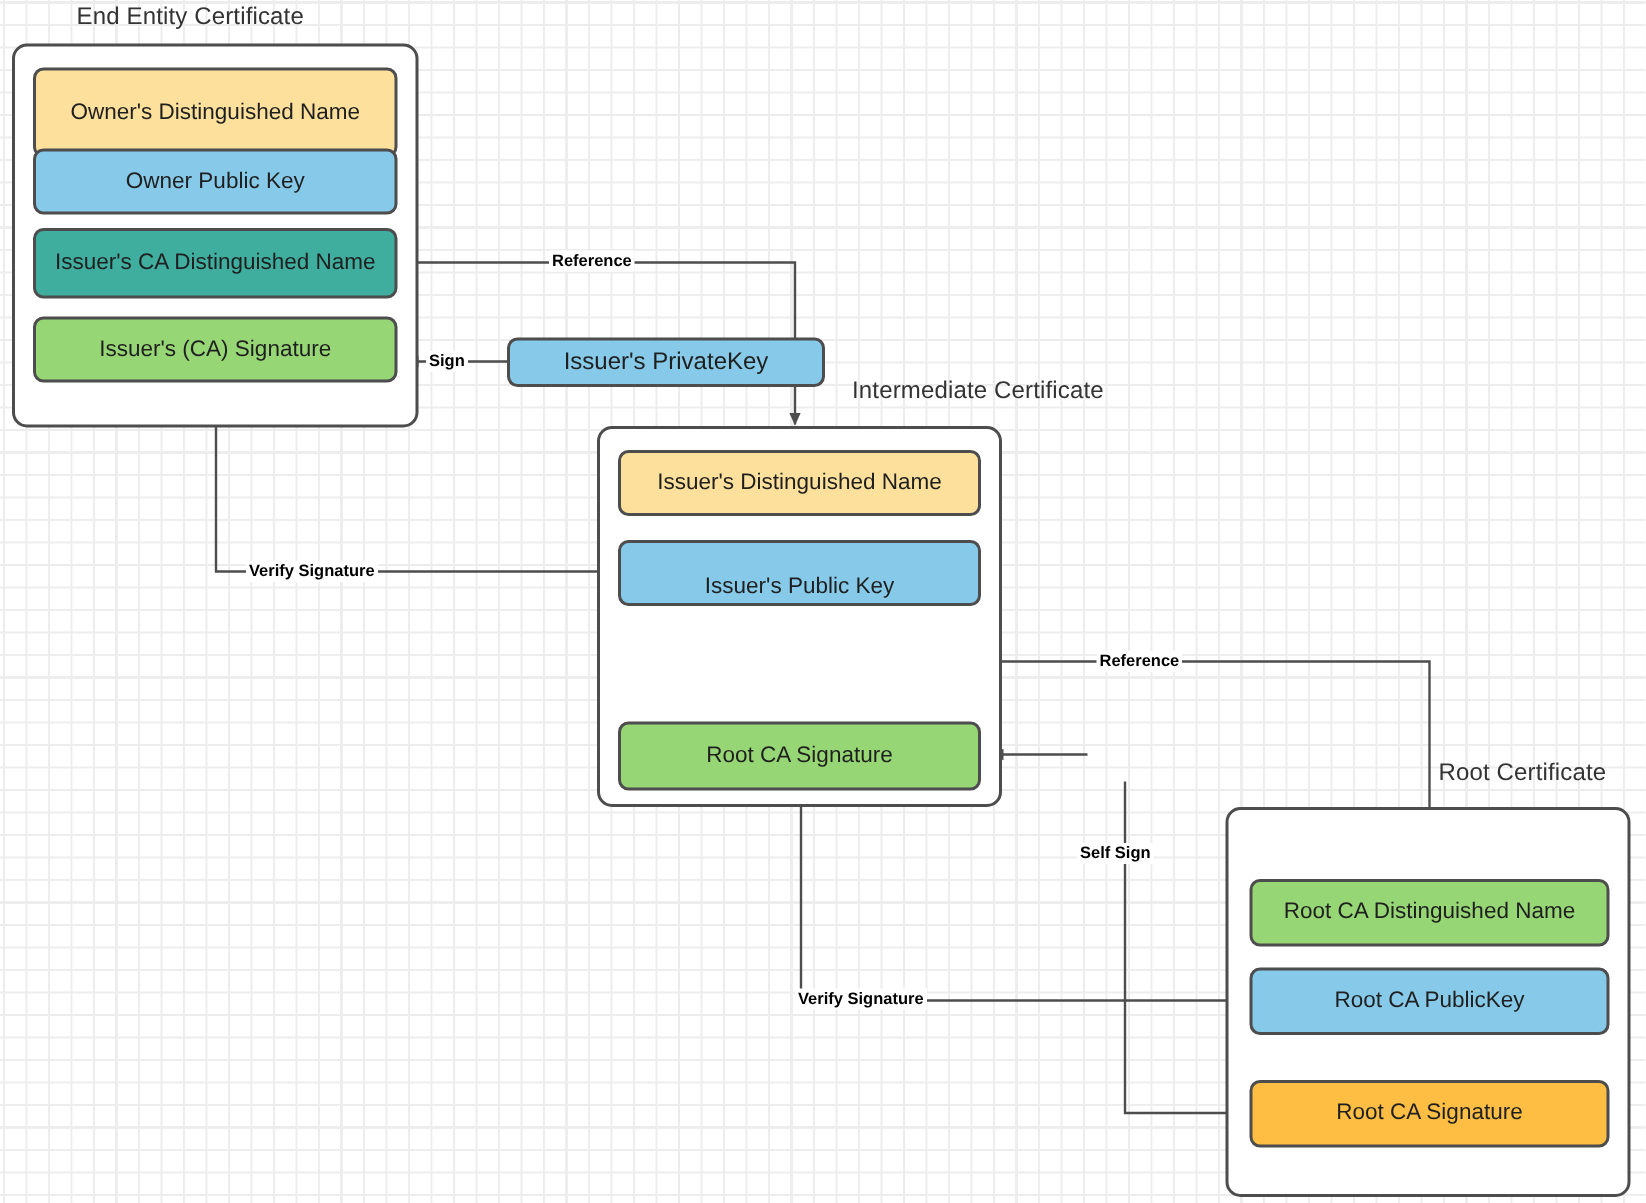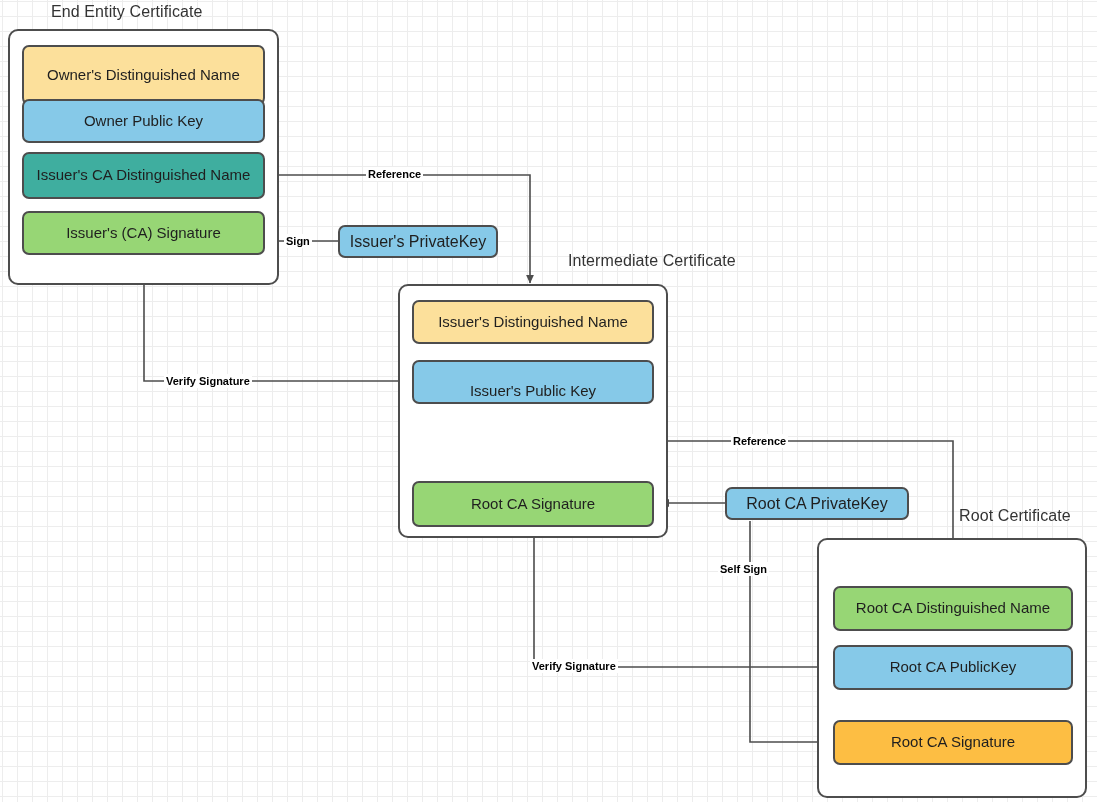--- a/index.html
+++ b/index.html
@@ -116,40 +116,37 @@
   <div class="field" style="left:22px; top:99px; width:243px; height:44px; background:#86c9e8;">
     <span>Owner Public  Key</span>
   </div>
   <div class="field" style="left:22px; top:152px; width:243px; height:47px; background:#3fae9f;">
     <span>Issuer's CA Distinguished Name</span>
   </div>
   <div class="field" style="left:22px; top:211px; width:243px; height:44px; background:#97d675;">
     <span>Issuer's (CA) Signature</span>
   </div>
 
-  <div class="key-box" style="left:338px; top:225px; width:160px; height:33px; background:#86c9e8;">
+  <div class="key-box" style="left:338px; top:225px; width:212px; height:33px; background:#86c9e8;">
     <span>Issuer's PrivateKey</span>
   </div>
 
   <div class="container-title" style="left:568px; top:252px;">Intermediate Certificate</div>
   <div class="container-box" style="left:398px; top:284px; width:270px; height:254px;"></div>
 
   <div class="field" style="left:412px; top:300px; width:242px; height:44px; background:#fce09b;">
     <span>Issuer's Distinguished Name</span>
   </div>
   <div class="field" style="left:412px; top:360px; width:242px; height:44px; background:#86c9e8;align-items:flex-end;">
     <span>Issuer's Public  Key</span>
   </div>
   <div class="field" style="left:412px; top:481px; width:242px; height:46px; background:#97d675;">
     <span>Root CA Signature</span>
   </div>
 
-  <div class="key-box" style="left:725px; top:487px; width:184px; height:33px; background:#86c9e8;">
-    <span>Root CA PrivateKey</span>
-  </div>
 
   <div class="container-title" style="left:959px; top:507px;">Root Certificate</div>
   <div class="container-box" style="left:817px; top:538px; width:270px; height:260px;"></div>
 
   <div class="field" style="left:833px; top:586px; width:240px; height:45px; background:#97d675;">
     <span>Root CA Distinguished Name</span>
   </div>
   <div class="field" style="left:833px; top:645px; width:240px; height:45px; background:#86c9e8;">
     <span>Root CA PublicKey</span>
   </div>

